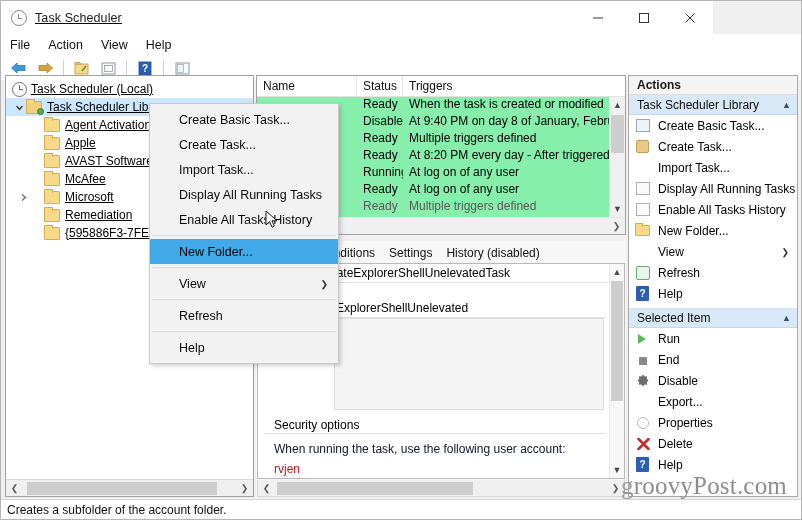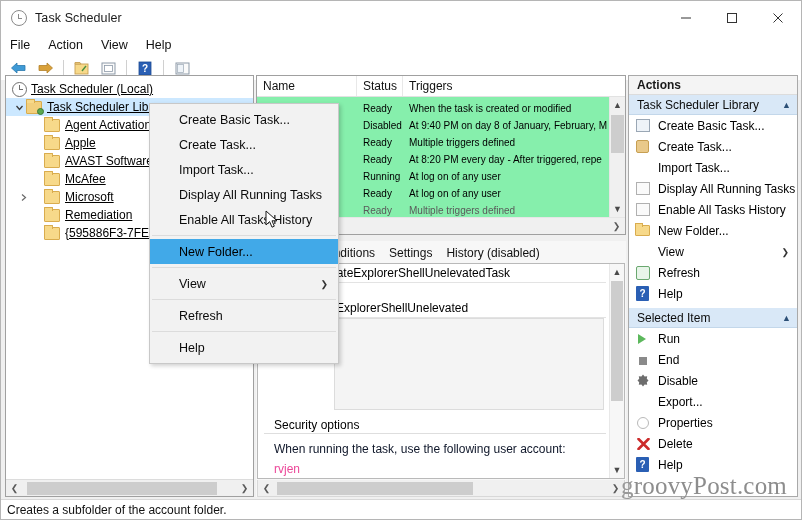--- a/index.html
+++ b/index.html
@@ -14,23 +14,23 @@
   #app {
     position: relative;
     width: 802px; height: 520px;
     background: #f0f0f0;
     border: 1px solid #b5b5b5;
     overflow: hidden;
   }
 
   
   .titlebar {
-    position: absolute; left: 0; top: 0; width: 800px; height: 33px;
+    position: absolute; left: 0; top: 0; width: 712px; height: 33px;
     background: #ffffff;
-    display: flex; align-items: center;
+    display: flex; align-items: center; text-decoration: underline;
   }
   .title-icon {
     margin-left: 10px; width: 16px; height: 16px;
     border-radius: 50%;
     border: 1.6px solid #8a8a8a;
     position: relative; flex: none;
   }
   .title-icon::before {
     content: ""; position: absolute; left: 6px; top: 3px;
     width: 1.4px; height: 5px; background: #8a8a8a;
@@ -129,21 +129,21 @@
     position: absolute; left: 0; top: 0; width: 370px; height: 160px;
     background: #86efac; border: 1px solid #a0a0a0;
     overflow: hidden;
   }
   .list-header {
     display: flex; height: 21px; background: #ffffff; border-bottom: 1px solid #e2e2e2;
     font-size: 12px; color: #111;
   }
   .lh-cell { display: flex; align-items: center; padding-left: 6px; border-right: 1px solid #e8e8e8; }
   .list-rows { position: absolute; left: 0; top: 21px; right: 16px; bottom: 17px; overflow: hidden; }
-  .list-row { display: flex; height: 17px; font-size: 10px; color: #000; align-items: flex-end; }
+  .list-row { display: flex; height: 17px; font-size: 12px; color: #000; align-items: flex-start; }
   .lr-name { padding-left: 6px; overflow: hidden; white-space: nowrap; }
   .lr-status { padding-left: 6px; overflow: hidden; white-space: nowrap; }
   .lr-trig { padding-left: 6px; overflow: hidden; white-space: nowrap; }
   .vscroll {
     position: absolute; right: 0; top: 21px; width: 16px; bottom: 17px;
     background: #f0f0f0; border-left: 1px solid #e6e6e6;
   }
   .vs-arrow { height: 16px; display:flex; align-items:center; justify-content:center; color:#4a4a4a; font-size: 9px; }
   .vs-thumb { position: absolute; left: 1px; right: 1px; top: 18px; height: 38px; background: #cdcdcd; }
 
@@ -173,21 +173,21 @@
   .d-underline { border-bottom: 1px solid #e3e3e3; margin: 0 18px 0 76px; height: 1px; }
   .d-desc-box {
     margin: 2px 20px 0 76px; height: 92px; background: #f4f4f4; border: 1px solid #dcdcdc;
   }
   .fieldset-sec {
     margin: 8px 18px 0 6px; position: relative; padding-top: 8px;
   }
   .sec-line { border-top: 1px solid #dedede; margin-top: 7px; }
   .sec-title { position: absolute; left: 6px; top: 0px; background: #fff; padding: 0 4px; font-size: 12px; color:#000; }
   .sec-text { font-size: 12px; color: #0f172a; padding: 8px 0 0 10px; }
-  .sec-sub { font-size: 12px; color: #ec4899; padding: 6px 0 0 10px; }
+  .sec-sub { font-size: 12px; color: #b91c1c; padding: 6px 0 0 10px; }
   .detail-hscroll {
     position: absolute; left: 1px; right: 1px; bottom: 0; height: 17px;
     background: #f0f0f0; display: flex; align-items: center;
     border: 1px solid #d8d8d8; border-top: none;
   }
 
   
   .actions-pane {
     position: absolute; left: 625px; top: 2px; width: 170px; height: 422px;
     background: #ffffff; border: 1px solid #a9a9a9; overflow: hidden;

